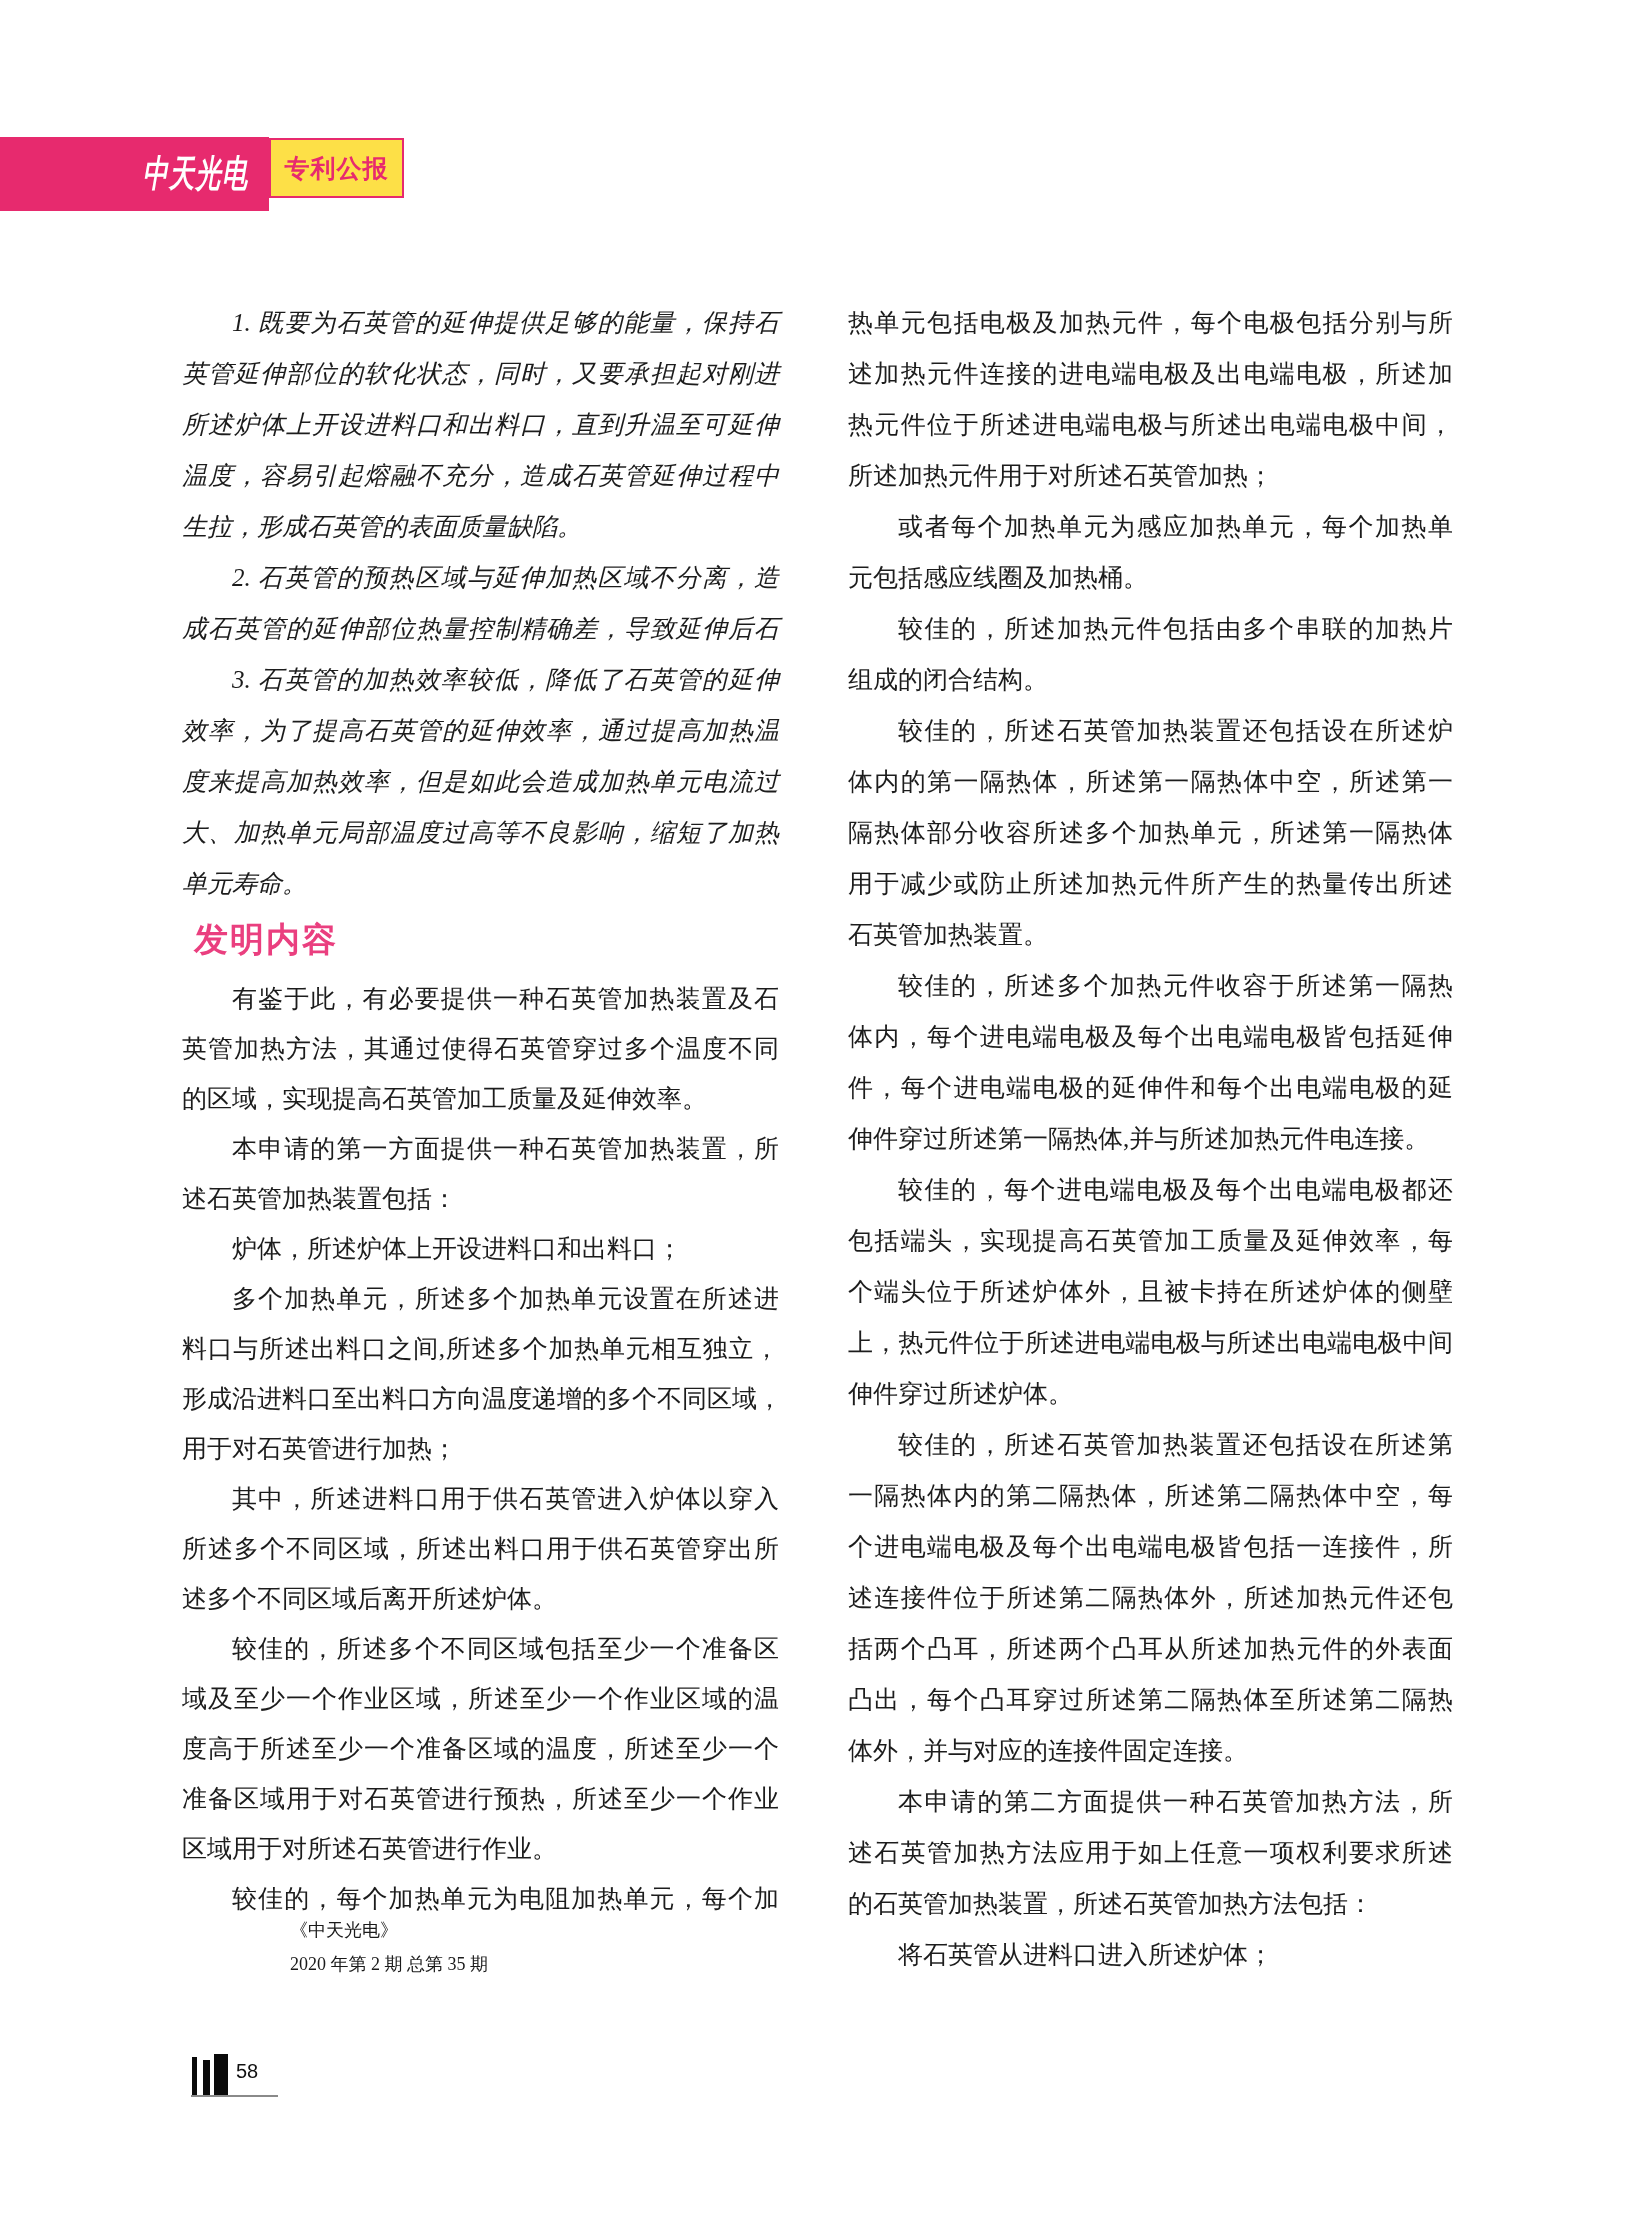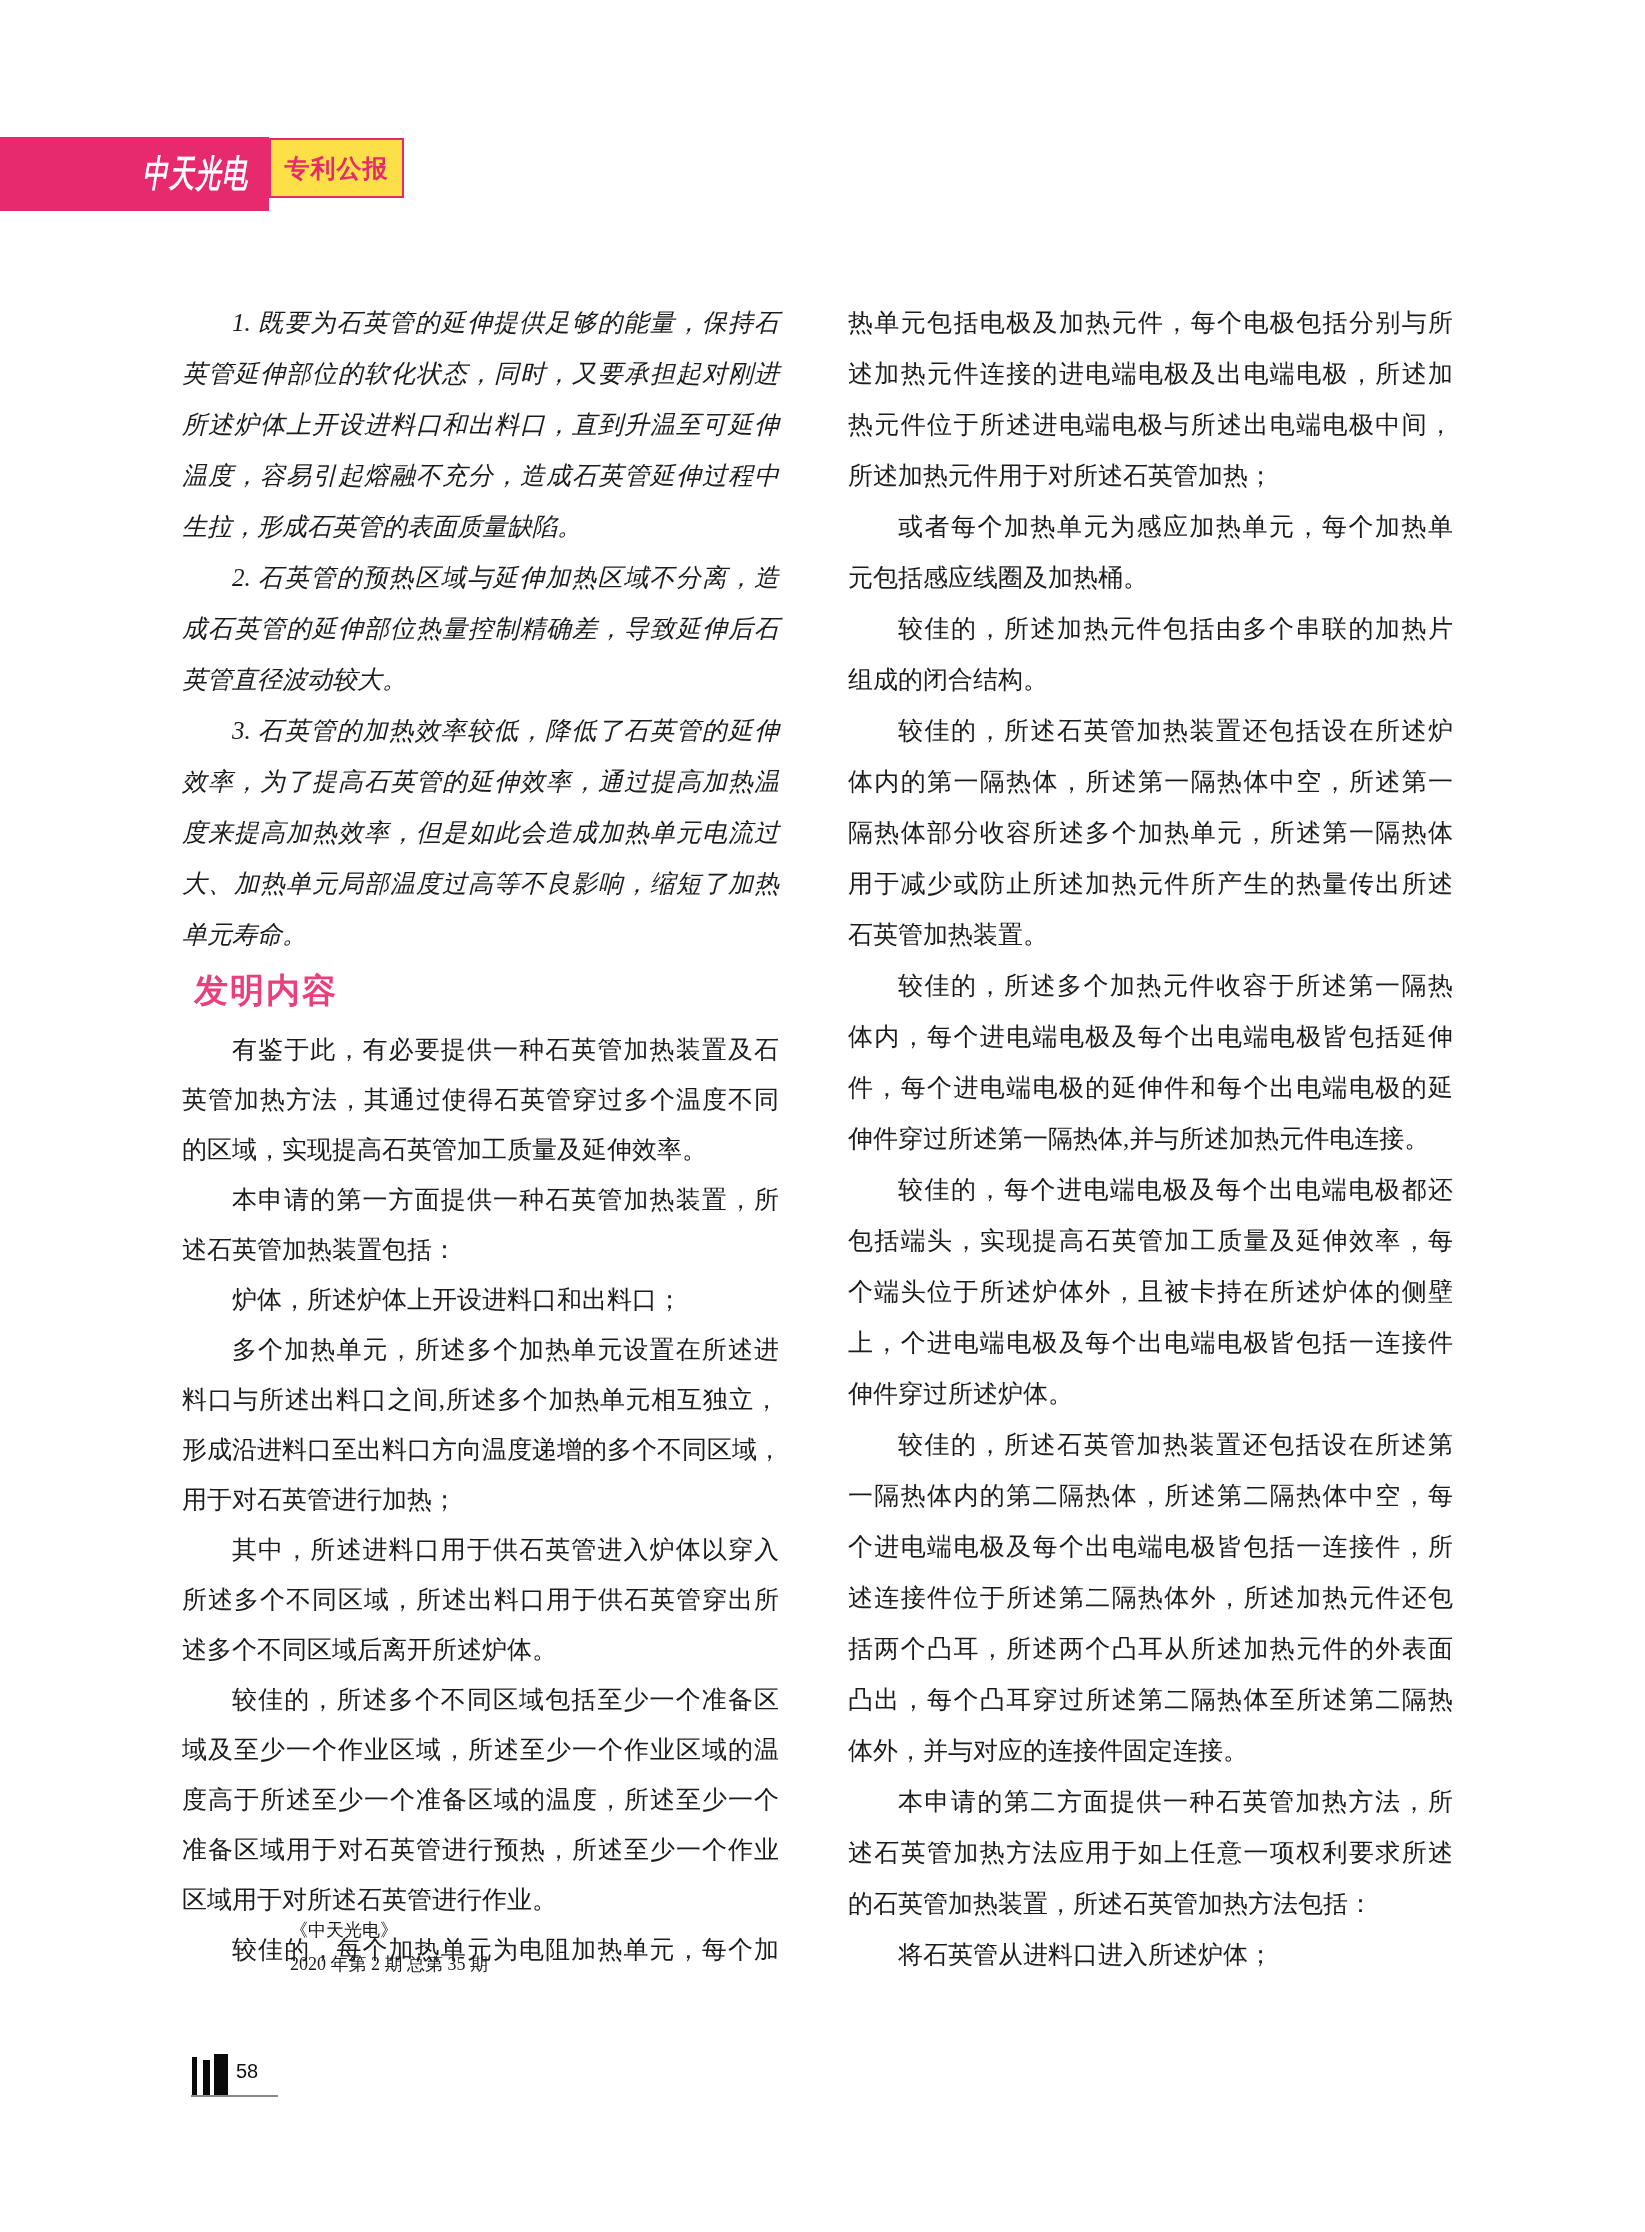--- a/index.html
+++ b/index.html
@@ -104,21 +104,20 @@
 
   <div class="col col-left">
     <div class="block-a">
         <div class="tline ind">1. 既要为石英管的延伸提供足够的能量，保持石</div>
         <div class="tline">英管延伸部位的软化状态，同时，又要承担起对刚进</div>
         <div class="tline">所述炉体上开设进料口和出料口，直到升温至可延伸</div>
         <div class="tline">温度，容易引起熔融不充分，造成石英管延伸过程中</div>
         <div class="tline end">生拉，形成石英管的表面质量缺陷。</div>
         <div class="tline ind">2. 石英管的预热区域与延伸加热区域不分离，造</div>
         <div class="tline">成石英管的延伸部位热量控制精确差，导致延伸后石</div>
-        <div class="tline end">英管直径波动较大。</div>
         <div class="tline ind">3. 石英管的加热效率较低，降低了石英管的延伸</div>
         <div class="tline">效率，为了提高石英管的延伸效率，通过提高加热温</div>
         <div class="tline">度来提高加热效率，但是如此会造成加热单元电流过</div>
         <div class="tline">大、加热单元局部温度过高等不良影响，缩短了加热</div>
         <div class="tline end">单元寿命。</div>
       </div>
     <h2 class="sec">发明内容</h2>
     <div class="block-b">
         <div class="tline ind">有鉴于此，有必要提供一种石英管加热装置及石</div>
         <div class="tline">英管加热方法，其通过使得石英管穿过多个温度不同</div>
@@ -156,21 +155,21 @@
       <div class="tline">隔热体部分收容所述多个加热单元，所述第一隔热体</div>
       <div class="tline">用于减少或防止所述加热元件所产生的热量传出所述</div>
       <div class="tline end">石英管加热装置。</div>
       <div class="tline ind">较佳的，所述多个加热元件收容于所述第一隔热</div>
       <div class="tline">体内，每个进电端电极及每个出电端电极皆包括延伸</div>
       <div class="tline">件，每个进电端电极的延伸件和每个出电端电极的延</div>
       <div class="tline end">伸件穿过所述第一隔热体,并与所述加热元件电连接。</div>
       <div class="tline ind">较佳的，每个进电端电极及每个出电端电极都还</div>
       <div class="tline">包括端头，实现提高石英管加工质量及延伸效率，每</div>
       <div class="tline">个端头位于所述炉体外，且被卡持在所述炉体的侧壁</div>
-      <div class="tline">上，个进电端电极及每个出电端电极皆包括一连接件</div>
+      <div class="tline">上，热元件位于所述进电端电极与所述出电端电极中间</div>
       <div class="tline end">伸件穿过所述炉体。</div>
       <div class="tline ind">较佳的，所述石英管加热装置还包括设在所述第</div>
       <div class="tline">一隔热体内的第二隔热体，所述第二隔热体中空，每</div>
       <div class="tline">个进电端电极及每个出电端电极皆包括一连接件，所</div>
       <div class="tline">述连接件位于所述第二隔热体外，所述加热元件还包</div>
       <div class="tline">括两个凸耳，所述两个凸耳从所述加热元件的外表面</div>
       <div class="tline">凸出，每个凸耳穿过所述第二隔热体至所述第二隔热</div>
       <div class="tline end">体外，并与对应的连接件固定连接。</div>
       <div class="tline ind">本申请的第二方面提供一种石英管加热方法，所</div>
       <div class="tline">述石英管加热方法应用于如上任意一项权利要求所述</div>

